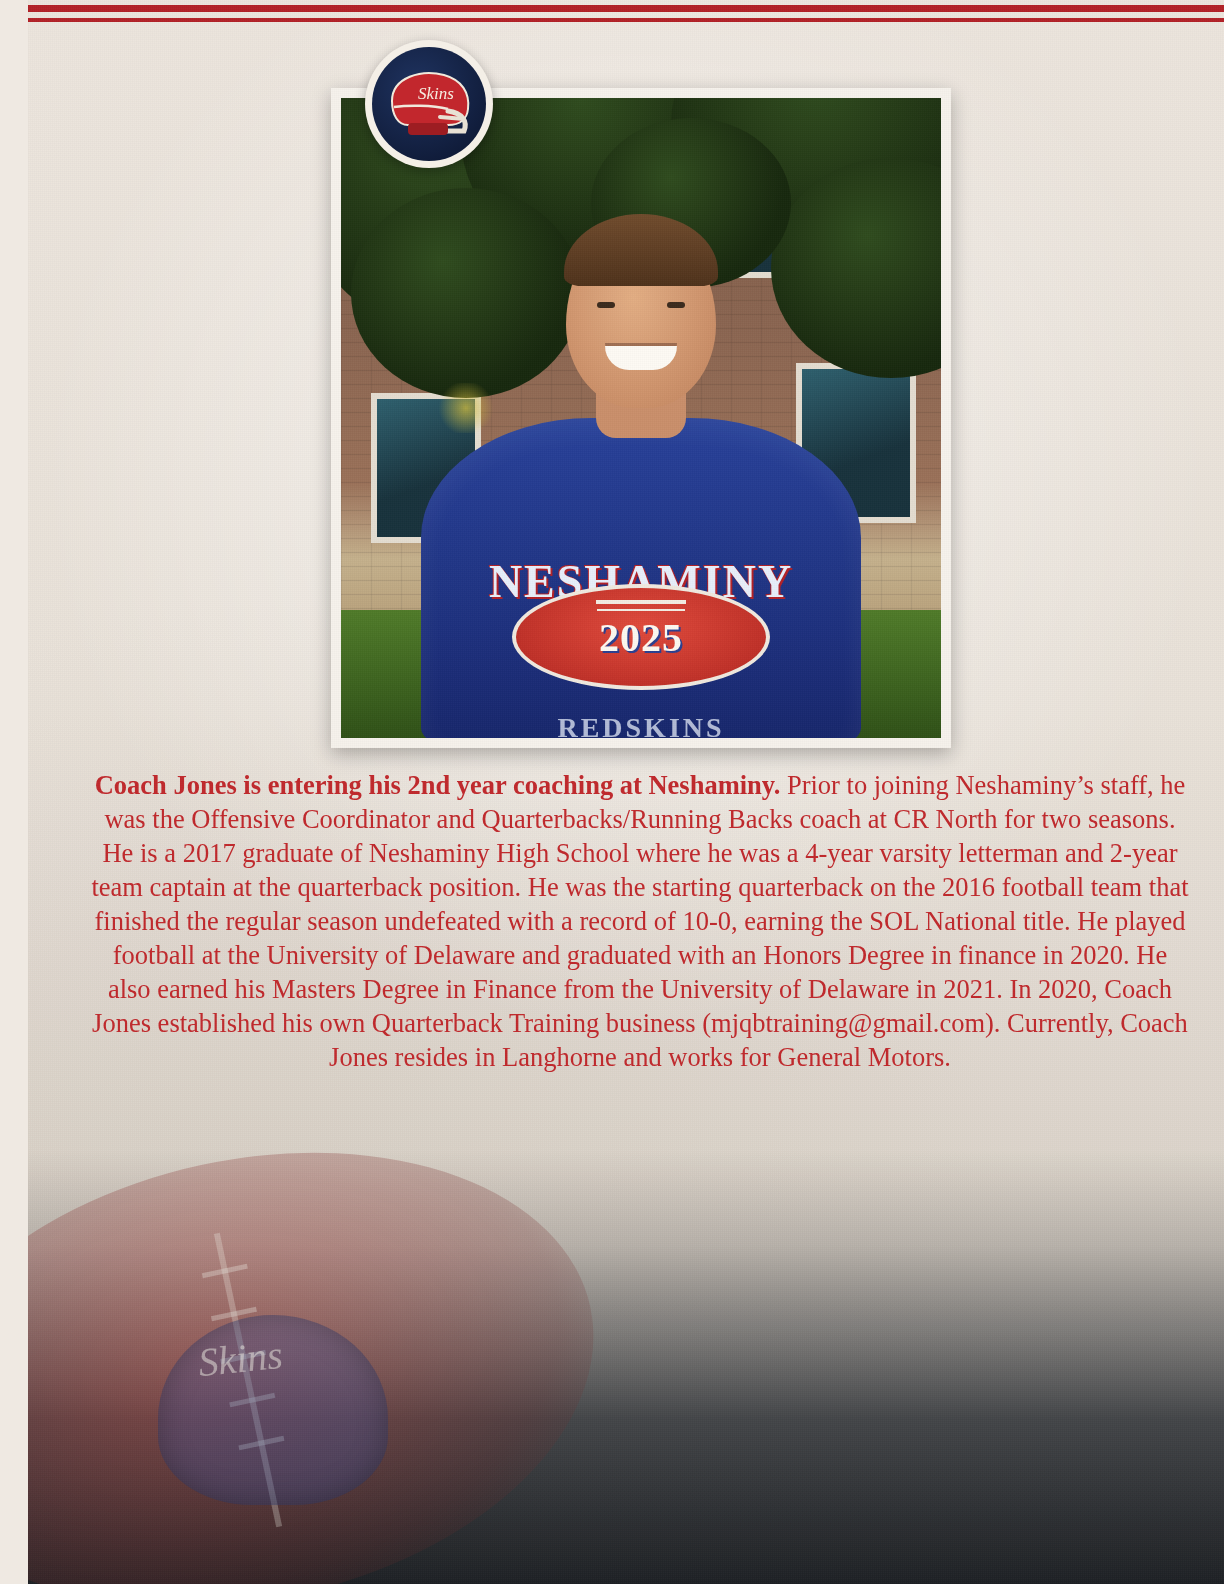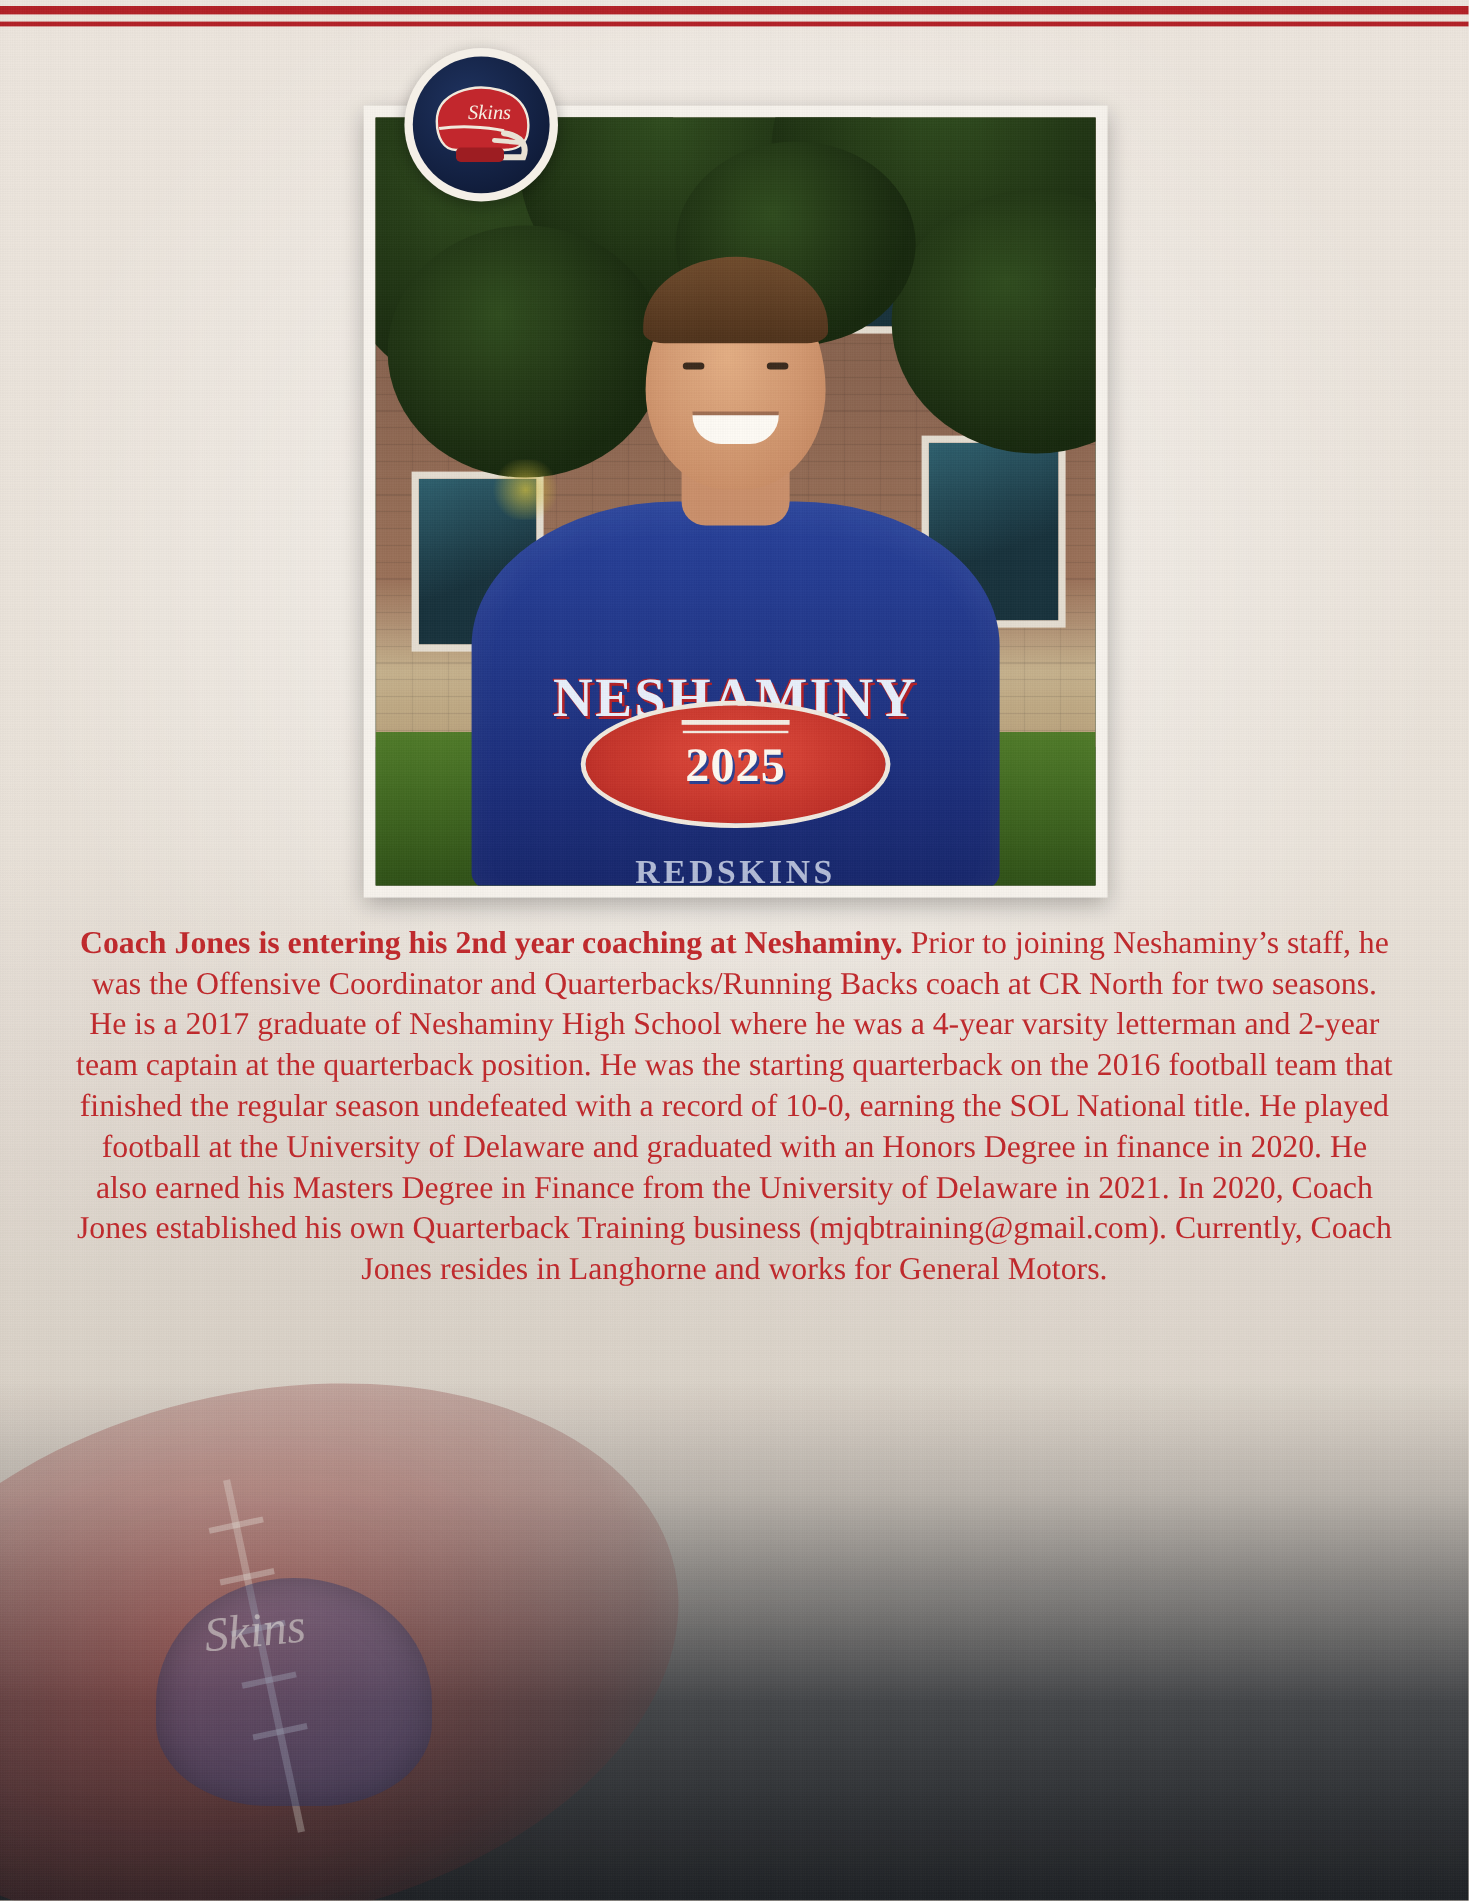--- a/index.html
+++ b/index.html
@@ -17,20 +17,21 @@
 
   
   .page {
     position: absolute;
     inset: 0;
     background:
       radial-gradient(ellipse 70% 50% at 50% 30%, rgba(255,255,255,0.55), rgba(255,255,255,0) 70%),
       radial-gradient(ellipse 90% 60% at 20% 80%, rgba(210,200,190,0.45), rgba(210,200,190,0) 70%),
       linear-gradient(180deg, #ece5dd 0%, #e9e2d9 45%, #ded6cc 70%, #cfc6bb 100%);
     overflow: hidden;
+    margin-left: 28px;
   }
   .page::after{
     content:"";
     position:absolute; inset:0;
     background-image:
       repeating-linear-gradient(0deg, rgba(0,0,0,0.012) 0px, rgba(0,0,0,0.012) 1px, rgba(255,255,255,0.012) 1px, rgba(255,255,255,0.012) 2px),
       repeating-linear-gradient(90deg, rgba(0,0,0,0.012) 0px, rgba(0,0,0,0.012) 1px, rgba(255,255,255,0.012) 1px, rgba(255,255,255,0.012) 2px);
     pointer-events:none;
   }
 

